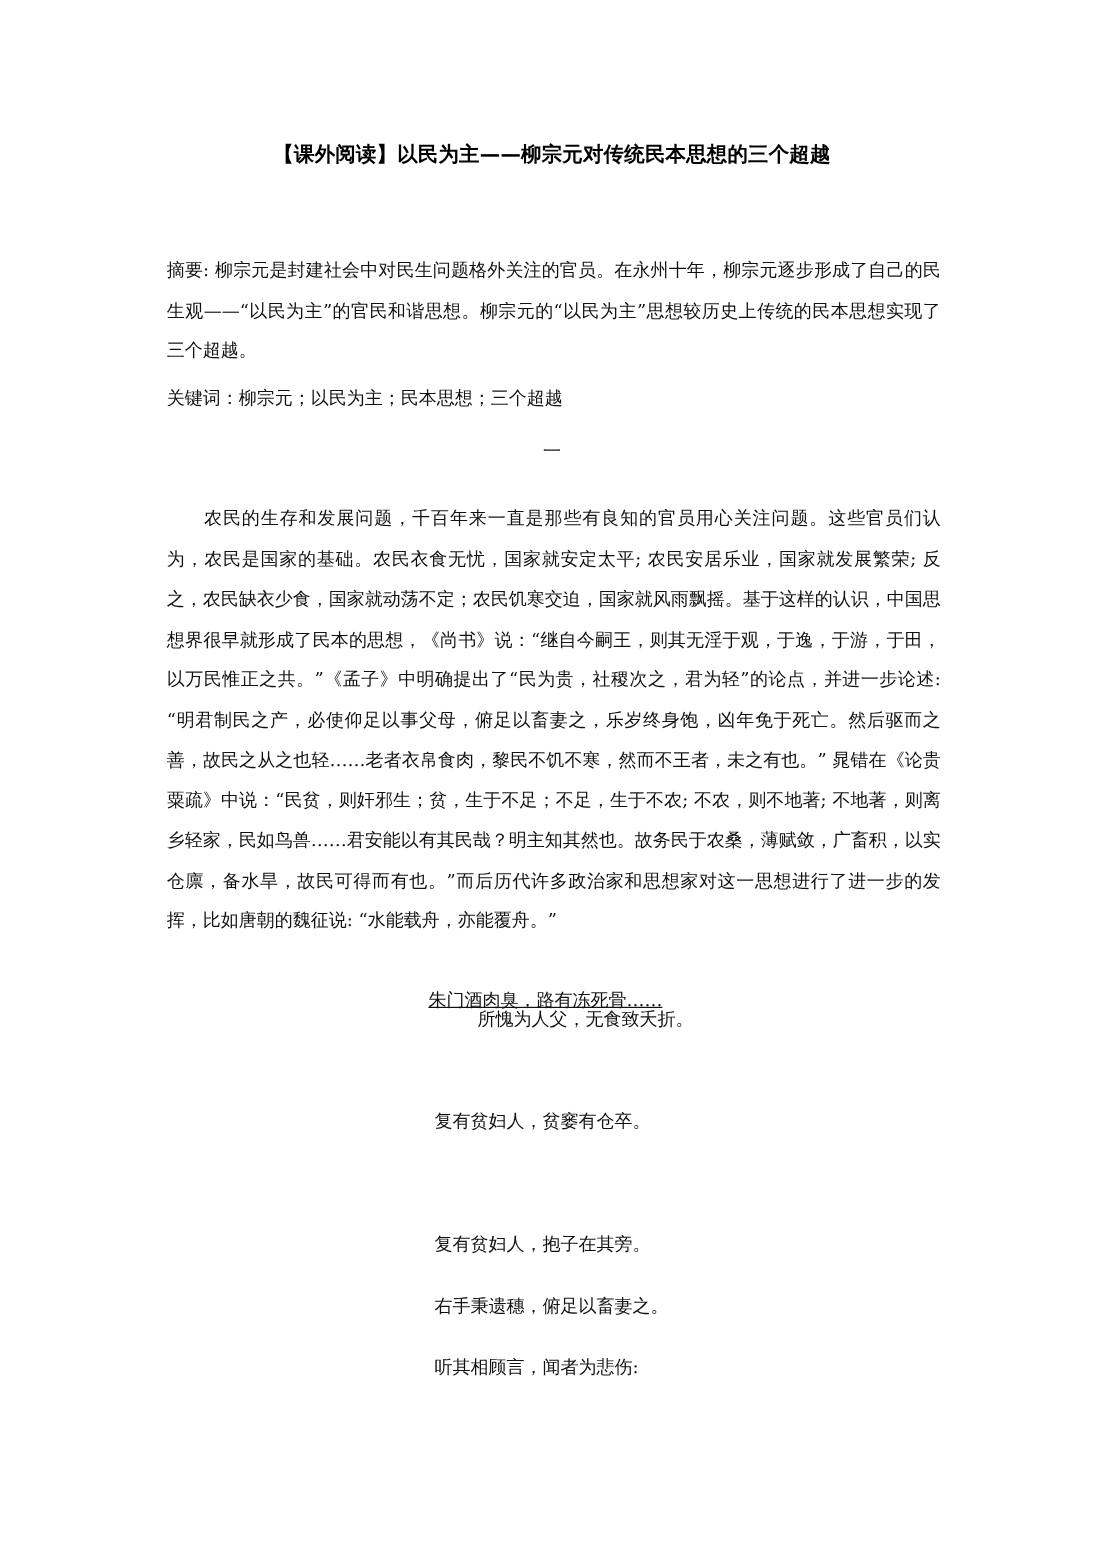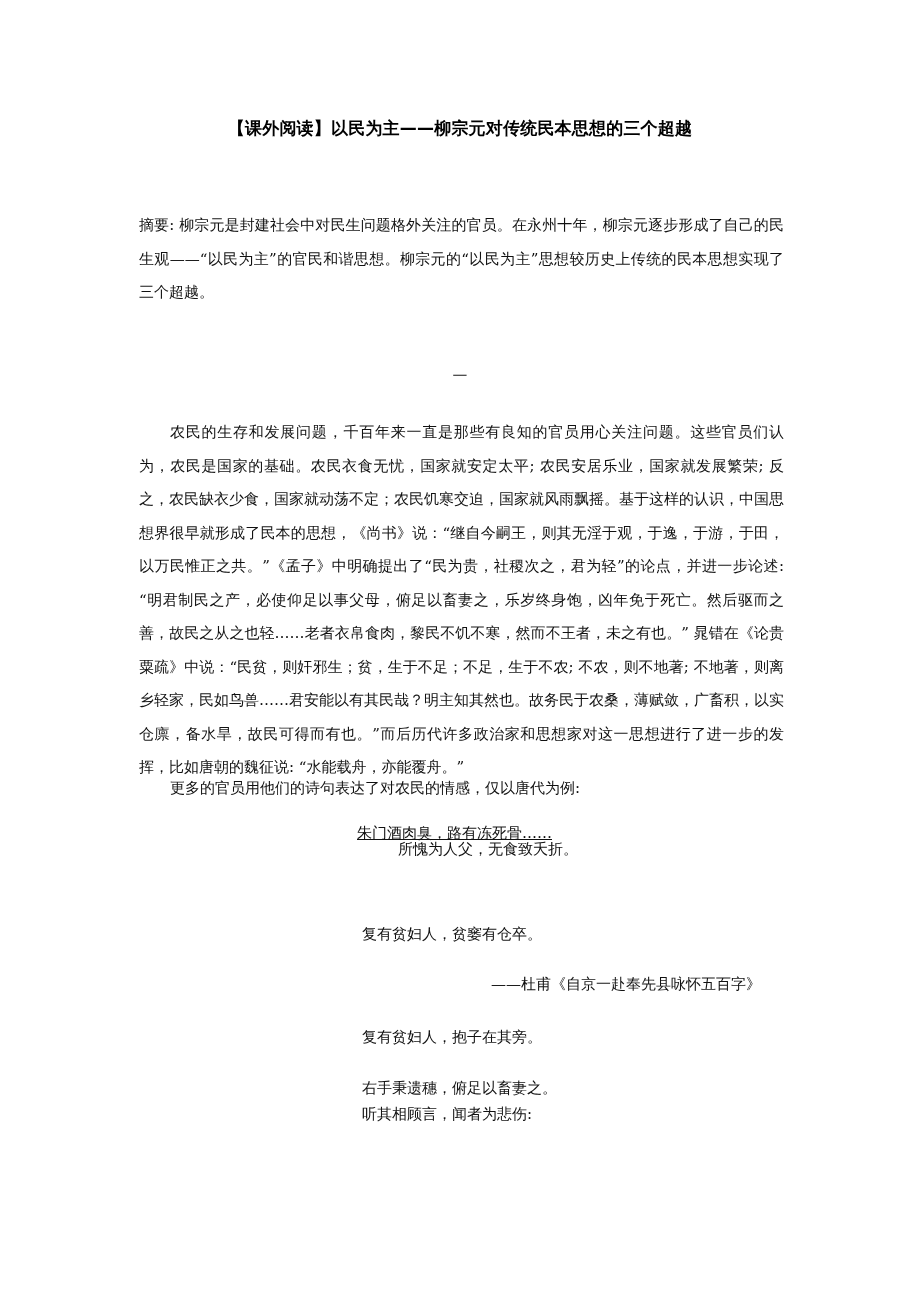--- a/index.html
+++ b/index.html
@@ -60,46 +60,45 @@
     position: absolute;
     font-size: 15px;
     white-space: nowrap;
   }
   .p-l1 { top: 824px; left: 357px; text-decoration: underline; }
   .p-l2 { top: 840px; left: 362px; margin-left: 36px; }
   .p-l3 { top: 925px; left: 362px; }
   .p-attr { top: 975px; left: 491px; }
   .p-l4 { top: 1028px; left: 362px; }
   .p-l5 { top: 1079px; left: 362px; }
-  .p-l6 { top: 1105px; left: 362px; }
+  .p-l6 { top: 1130px; left: 362px; }
   p { margin: 0; }
 </style>
 </head>
 <body>
 
 <div class="page">
 
   <div class="title">【课外阅读】以民为主——柳宗元对传统民本思想的三个超越</div>
 
   <div class="body-block abstract">
     <p>摘要: 柳宗元是封建社会中对民生问题格外关注的官员。在永州十年，柳宗元逐步形成了自己的民生观——“以民为主”的官民和谐思想。柳宗元的“以民为主”思想较历史上传统的民本思想实现了三个超越。</p>
   </div>
 
+  <div class="body-block keywords">
+    <p>关键词：柳宗元；以民为主；民本思想；三个超越</p>
+  </div>
 
   <div class="section-num">一</div>
 
   <div class="body-block para1 indent">
     <p>农民的生存和发展问题，千百年来一直是那些有良知的官员用心关注问题。这些官员们认为，农民是国家的基础。农民衣食无忧，国家就安定太平; 农民安居乐业，国家就发展繁荣; 反之，农民缺衣少食，国家就动荡不定；农民饥寒交迫，国家就风雨飘摇。基于这样的认识，中国思想界很早就形成了民本的思想，《尚书》说：“继自今嗣王，则其无淫于观，于逸，于游，于田，以万民惟正之共。”《孟子》中明确提出了“民为贵，社稷次之，君为轻”的论点，并进一步论述: “明君制民之产，必使仰足以事父母，俯足以畜妻之，乐岁终身饱，凶年免于死亡。然后驱而之善，故民之从之也轻……老者衣帛食肉，黎民不饥不寒，然而不王者，未之有也。” 晁错在《论贵粟疏》中说：“民贫，则奸邪生；贫，生于不足；不足，生于不农; 不农，则不地著; 不地著，则离乡轻家，民如鸟兽……君安能以有其民哉？明主知其然也。故务民于农桑，薄赋敛，广畜积，以实仓廪，备水旱，故民可得而有也。”而后历代许多政治家和思想家对这一思想进行了进一步的发挥，比如唐朝的魏征说: “水能载舟，亦能覆舟。”</p>
   </div>
 
-  <div class="body-block para2 indent">
-    <p>更多的官员用他们的诗句表达了对农民的情感，仅以唐代为例:</p>
-  </div>
 
   <div class="poem-line p-l1">朱门酒肉臭，路有冻死骨……</div>
   <div class="poem-line p-l2">所愧为人父，无食致夭折。</div>
   <div class="poem-line p-l3">复有贫妇人，贫窭有仓卒。</div>
-  <div class="poem-line p-attr">——杜甫《自京一赴奉先县咏怀五百字》</div>
   <div class="poem-line p-l4">复有贫妇人，抱子在其旁。</div>
   <div class="poem-line p-l5">右手秉遗穗，俯足以畜妻之。</div>
   <div class="poem-line p-l6">听其相顾言，闻者为悲伤:</div>
 
 </div>
 
 </body></html>

